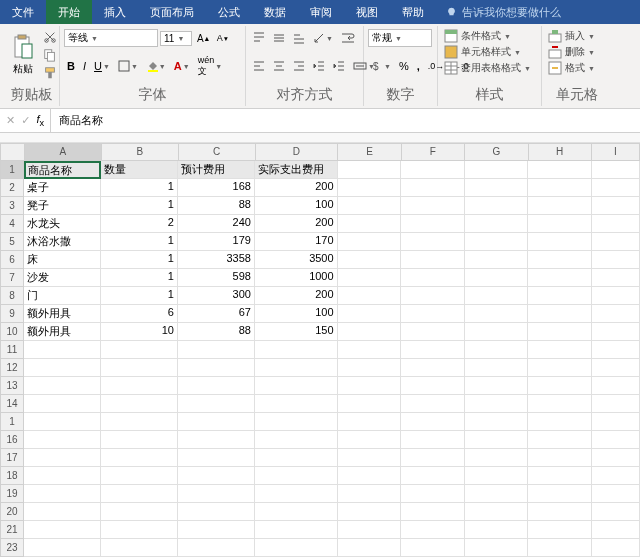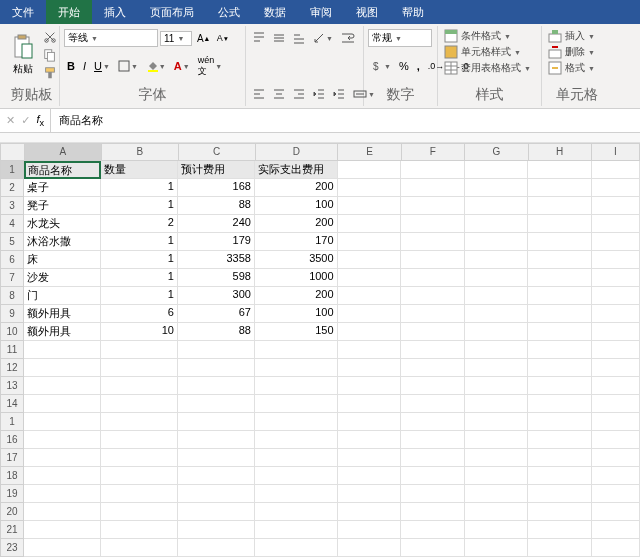--- a/index.html
+++ b/index.html
@@ -43,20 +43,26 @@
 <div class="tabs">
   <div class="tab">文件</div>
   <div class="tab active">开始</div>
   <div class="tab">插入</div>
   <div class="tab">页面布局</div>
   <div class="tab">公式</div>
   <div class="tab">数据</div>
   <div class="tab">审阅</div>
   <div class="tab">视图</div>
   <div class="tab">帮助</div>
+  <div class="search-area">
+    <svg width="11" height="11" viewBox="0 0 16 16">
+        <path fill="#bfd5ee" d="M8 1a5 5 0 0 0-3 9v2h6v-2a5 5 0 0 0-3-9z"></path>
+      </svg>
+    <span>告诉我你想要做什么</span>
+  </div>
 </div>
 
 <div class="ribbon">
 
   <div class="ribbon-group" style="width:56px">
     <div class="ribbon-row">
       <div class="big-btn">
         <svg width="22" height="26" viewBox="0 0 22 26">
             <rect x="3" y="3" width="14" height="20" fill="#fff" stroke="#888"></rect>
             <rect x="6" y="1" width="8" height="4" fill="#c9a869" stroke="#888"></rect>
@@ -194,20 +200,21 @@
           </svg>
         </div>
       <div class="ribbon-btn">
           <svg width="14" height="12">
             <rect x="1" y="3" width="12" height="6" fill="none" stroke="#555"></rect>
             <path stroke="#555" d="M3 6h8"></path>
           </svg>
           <span class="dd">▼</span>
         </div>
     </div>
+    <div class="ribbon-group-label">对齐方式</div>
   </div>
 
   <div class="ribbon-group" style="width:74px">
     <div class="ribbon-row">
       <div class="combo" style="width:64px">
           <span>常规</span>
           <span class="dd">▼</span>
         </div>
     </div>
     <div class="ribbon-row">

